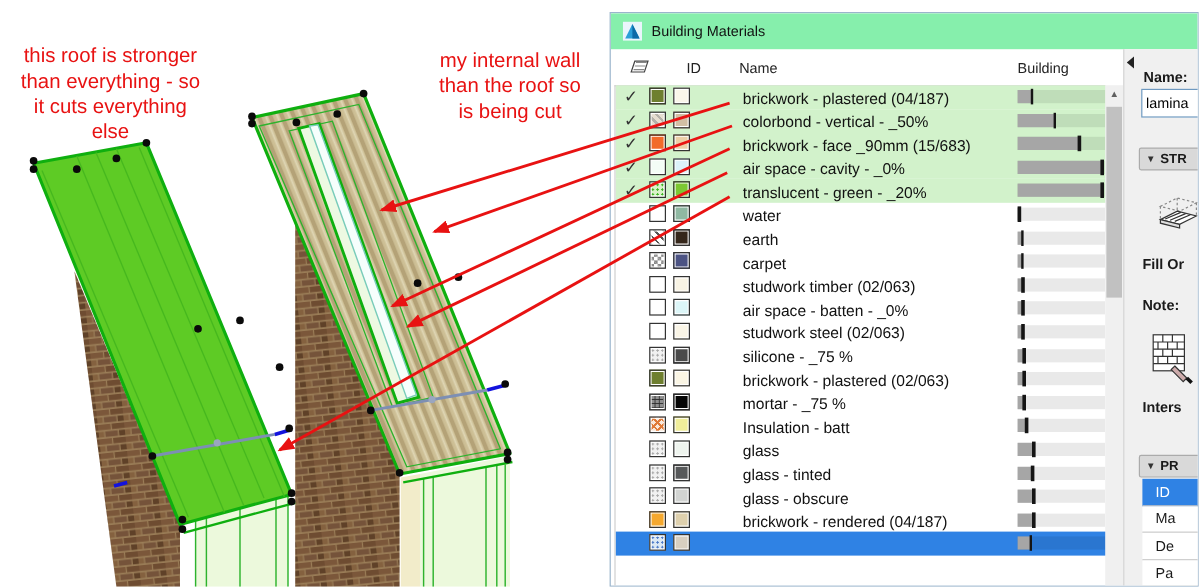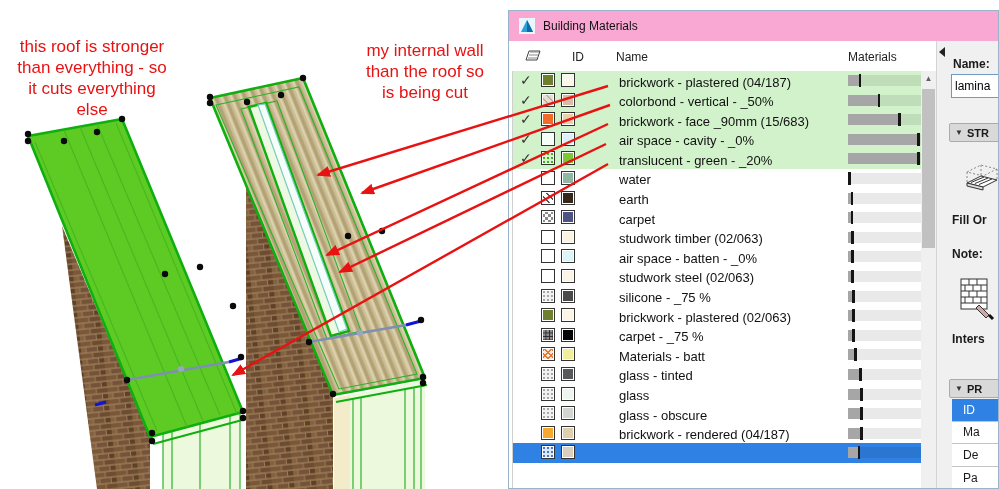--- a/index.html
+++ b/index.html
@@ -8,21 +8,21 @@
   
   #scene{position:absolute;left:0;top:0;z-index:1;}
   #dialog{position:absolute;left:508px;top:10px;width:491px;height:479px;background:#fff;
           border:1px solid #9ab4cc;box-sizing:border-box;z-index:2;overflow:hidden;}
   #annolayer{position:absolute;left:0;top:0;width:999px;height:489px;z-index:3;pointer-events:none;}
   .note{position:absolute;color:#e81212;font-size:17px;line-height:21px;text-align:center;z-index:3;}
   #note-left{left:2px;top:36px;width:180px;}
   #note-right{left:350px;top:40px;width:150px;}
   
   .titlebar{position:absolute;left:0;top:0;right:0;height:30px;display:flex;align-items:center;gap:8px;
-            padding-left:10px;background:#f9a8d4;}
+            padding-left:10px;background:#86efac;}
   .titlebar span{font-size:12px;color:#111;}
   .listhdr{position:absolute;left:3px;top:30px;width:409px;height:30px;border-bottom:1px solid #cfcfcf;}
   .listhdr .hcol{position:absolute;top:9px;font-size:12px;color:#222;}
   .mlist{position:absolute;left:3px;top:60px;width:409px;height:419px;border-left:1px solid #d0d0d0;overflow:hidden;}
   .mrow{position:relative;height:19.6px;}
   .hl-green{background:#d2f2cb;}
   .hl-blue{background:#2f82e4;}
   .chk{position:absolute;left:7px;top:1px;font-size:14px;color:#333;}
   .sw{position:absolute;top:2px;width:14px;height:14px;border:1.2px solid #333;box-sizing:border-box;
       box-shadow:inset 0 0 0 1px #fff;}
@@ -178,21 +178,21 @@
     <span>Building Materials</span>
   </div>
 
   <div class="listhdr">
     <svg class="hcol" style="left:12px;top:8px" width="18" height="13" viewBox="0 0 18 13">
       <polygon points="2,11 5,2 16,2 13,11" fill="#fff" stroke="#444"></polygon>
       <path d="M4,9 L13,9 M5,6 L14,6 M6,3 L15,3" stroke="#888" stroke-width="1"></path>
     </svg>
     <span class="hcol" style="left:60px">ID</span>
     <span class="hcol" style="left:104px">Name</span>
-    <span class="hcol" style="left:336px">Materials</span>
+    <span class="hcol" style="left:336px">Building</span>
   </div>
 
   <div class="mlist">
     <div>
         <div class="mrow hl-green">
           <span class="chk">✓</span>
           <span class="sw" style="left: 28px; background: rgb(110, 127, 47);"></span>
           <span class="sw" style="left: 48px; background: rgb(250, 246, 234);"></span>
           <span class="mname">brickwork - plastered (04/187)</span>
           <span class="pbar">
@@ -317,54 +317,54 @@
           <span class="mname">brickwork - plastered (02/063)</span>
           <span class="pbar">
             <span class="pfill" style="width: 7%;"></span>
             <span class="pmark" style="left: calc(7% - 1px);"></span>
           </span>
         </div>
         <div class="mrow">
           <span class="chk"></span>
           <span class="sw pat-grid-dark" style="left: 28px;"></span>
           <span class="sw" style="left: 48px; background: rgb(5, 5, 5);"></span>
-          <span class="mname">carpet - _75 %</span>
+          <span class="mname">mortar - _75 %</span>
           <span class="pbar">
             <span class="pfill" style="width: 7%;"></span>
             <span class="pmark" style="left: calc(7% - 1px);"></span>
           </span>
         </div>
         <div class="mrow">
           <span class="chk"></span>
           <span class="sw pat-hatch-orange" style="left: 28px;"></span>
           <span class="sw" style="left: 48px; background: rgb(240, 238, 154);"></span>
-          <span class="mname">Materials - batt</span>
+          <span class="mname">Insulation - batt</span>
           <span class="pbar">
             <span class="pfill" style="width: 10%;"></span>
             <span class="pmark" style="left: calc(10% - 1px);"></span>
+          </span>
+        </div>
+        <div class="mrow">
+          <span class="chk"></span>
+          <span class="sw pat-dots-light" style="left: 28px;"></span>
+          <span class="sw" style="left: 48px; background: rgb(238, 244, 238);"></span>
+          <span class="mname">glass</span>
+          <span class="pbar">
+            <span class="pfill" style="width: 18%;"></span>
+            <span class="pmark" style="left: calc(18% - 1px);"></span>
           </span>
         </div>
         <div class="mrow">
           <span class="chk"></span>
           <span class="sw pat-dots-light" style="left: 28px;"></span>
           <span class="sw" style="left: 48px; background: rgb(87, 89, 90);"></span>
           <span class="mname">glass - tinted</span>
           <span class="pbar">
             <span class="pfill" style="width: 17%;"></span>
             <span class="pmark" style="left: calc(17% - 1px);"></span>
-          </span>
-        </div>
-        <div class="mrow">
-          <span class="chk"></span>
-          <span class="sw pat-dots-light" style="left: 28px;"></span>
-          <span class="sw" style="left: 48px; background: rgb(238, 244, 238);"></span>
-          <span class="mname">glass</span>
-          <span class="pbar">
-            <span class="pfill" style="width: 18%;"></span>
-            <span class="pmark" style="left: calc(18% - 1px);"></span>
           </span>
         </div>
         <div class="mrow">
           <span class="chk"></span>
           <span class="sw pat-dots-light" style="left: 28px;"></span>
           <span class="sw" style="left: 48px; background: rgb(210, 212, 210);"></span>
           <span class="mname">glass - obscure</span>
           <span class="pbar">
             <span class="pfill" style="width: 18%;"></span>
             <span class="pmark" style="left: calc(18% - 1px);"></span>

